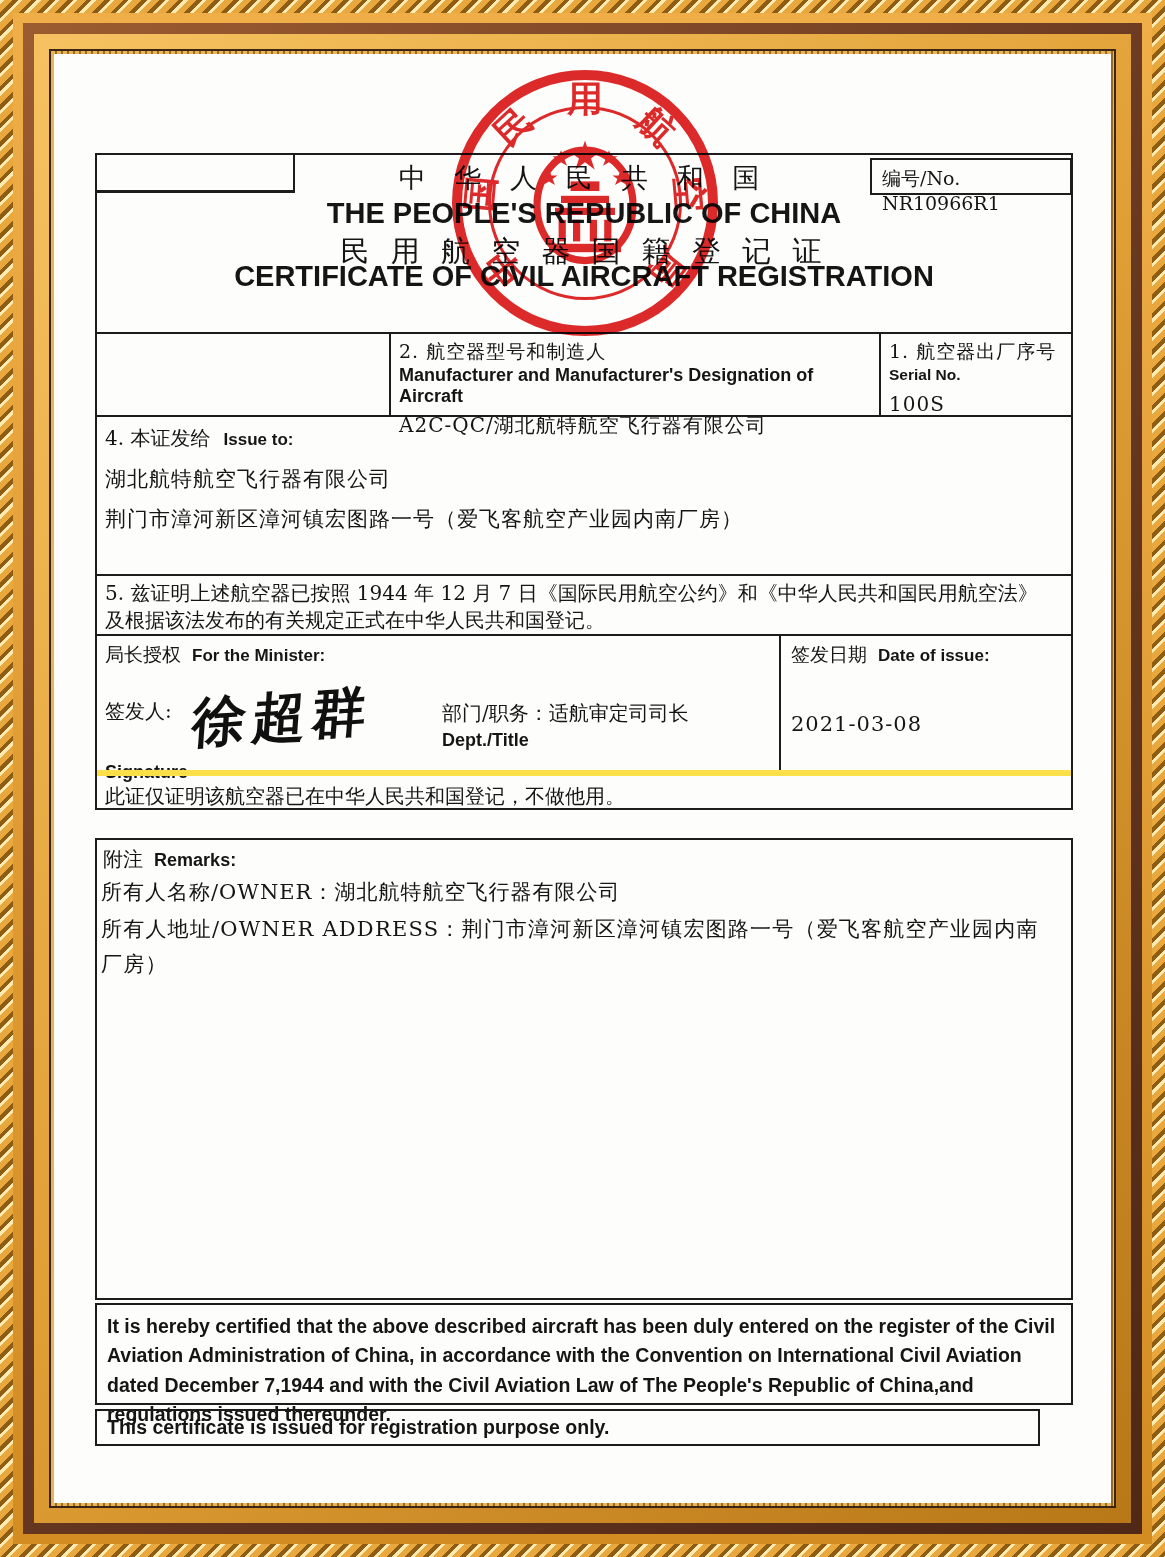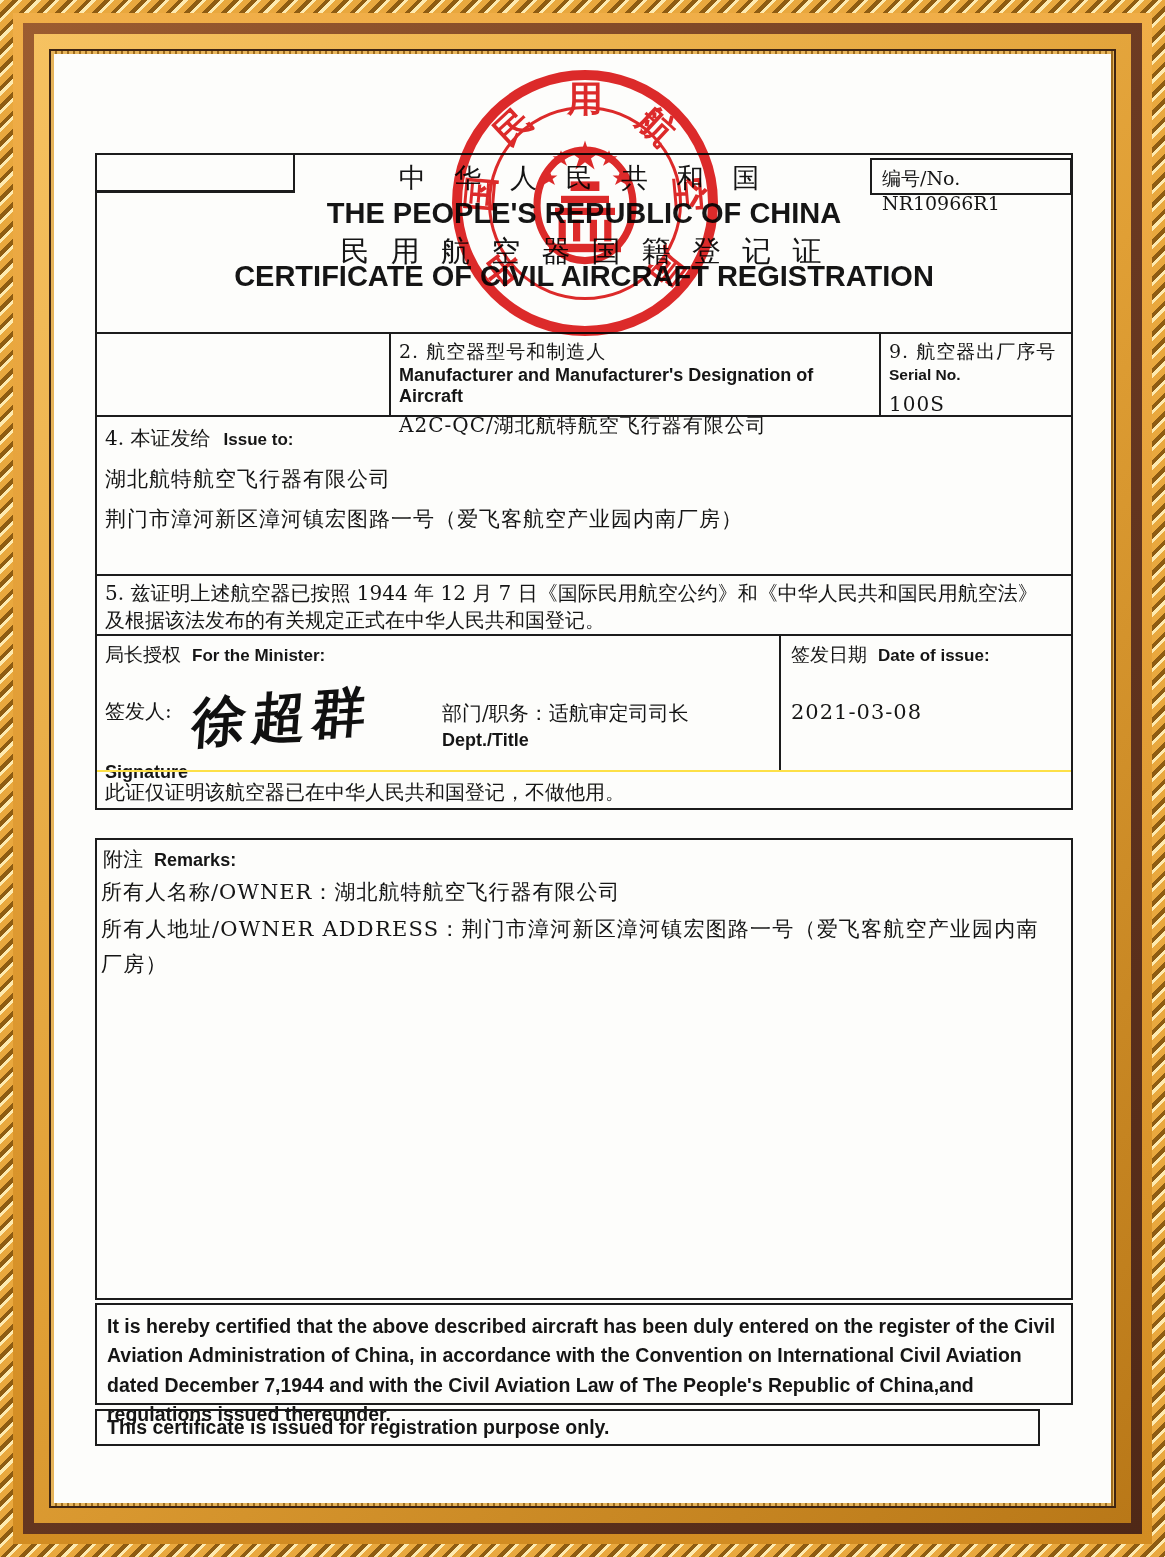--- a/index.html
+++ b/index.html
@@ -61,21 +61,21 @@
     <div class="abs ctr zh" style="top:77px;font-size:29px;letter-spacing:6px;">民 用 航 空 器 国 籍 登 记 证</div>
     <div class="abs ctr enb" style="top:105px;font-size:29px;">CERTIFICATE OF CIVIL AIRCRAFT REGISTRATION</div>
 
     <div class="abs" style="left:0;top:177px;width:100%;height:83px;border-top:2px solid #1c1c1c;">
       <div class="cell" style="left:292px;width:490px;border-left:2px solid #1c1c1c;">
         <div class="zh lblzh">2. 航空器型号和制造人</div>
         <div class="enb" style="font-size:18px;">Manufacturer and Manufacturer's Designation of Aircraft</div>
         <div class="zh val" style="margin-top:5px;">A2C-QC/湖北航特航空飞行器有限公司</div>
       </div>
       <div class="cell" style="left:782px;width:196px;border-left:2px solid #1c1c1c;">
-        <div class="zh lblzh">9. 航空器出厂序号</div>
+        <div class="zh lblzh">1. 航空器出厂序号</div>
         <div class="enb lblen">Serial No.</div>
         <div class="zh val">100S</div>
       </div>
     </div>
 
     <div class="abs" style="left:0;top:260px;width:100%;height:159px;border-top:2px solid #1c1c1c;">
       <div class="abs" style="left:8px;top:8px;">
         <span class="zh" style="font-size:20px;">4. 本证发给</span>
         <span class="enb" style="font-size:17px;margin-left:8px;">Issue to:</span>
       </div>
@@ -98,25 +98,25 @@
         <div class="abs enb" style="left:8px;top:92px;font-size:18px;margin-top:34px;">Signature</div>
         <div class="abs signature zh" style="left:95px;top:45px;">徐超群</div>
         <div class="abs zh" style="left:345px;top:64px;font-size:20px;">部门/职务：适航审定司司长</div>
         <div class="abs enb" style="left:345px;top:94px;font-size:18px;">Dept./Title</div>
       </div>
       <div class="cell" style="left:682px;width:296px;border-left:2px solid #1c1c1c;">
         <div class="abs" style="left:10px;top:6px;">
           <span class="zh" style="font-size:19px;">签发日期</span>
           <span class="enb" style="font-size:17px;margin-left:6px;">Date of issue:</span>
         </div>
-        <div class="abs zh" style="left:10px;top:64px;font-size:21px;letter-spacing:1px;">2021-03-08</div>
+        <div class="abs zh" style="left:10px;top:76px;font-size:21px;letter-spacing:1px;">2021-03-08</div>
       </div>
     </div>
 
-    <div class="abs" style="left:0;top:615px;width:100%;height:40px;border-top:2px solid #fde047;">
+    <div class="abs" style="left:0;top:615px;width:100%;height:40px;border-top:6px solid #fde047;">
       <div class="abs zh" style="left:8px;top:7px;font-size:20px;">此证仅证明该航空器已在中华人民共和国登记，不做他用。</div>
     </div>
   </div>
 
   <div class="abs box" style="left:95px;top:838px;width:978px;height:462px;">
     <div class="abs" style="left:6px;top:6px;">
       <span class="zh" style="font-size:20px;">附注</span>
       <span class="enb" style="font-size:18px;margin-left:6px;">Remarks:</span>
     </div>
     <div class="abs zh" style="left:4px;top:38px;font-size:21px;letter-spacing:1px;">所有人名称/OWNER：湖北航特航空飞行器有限公司</div>

